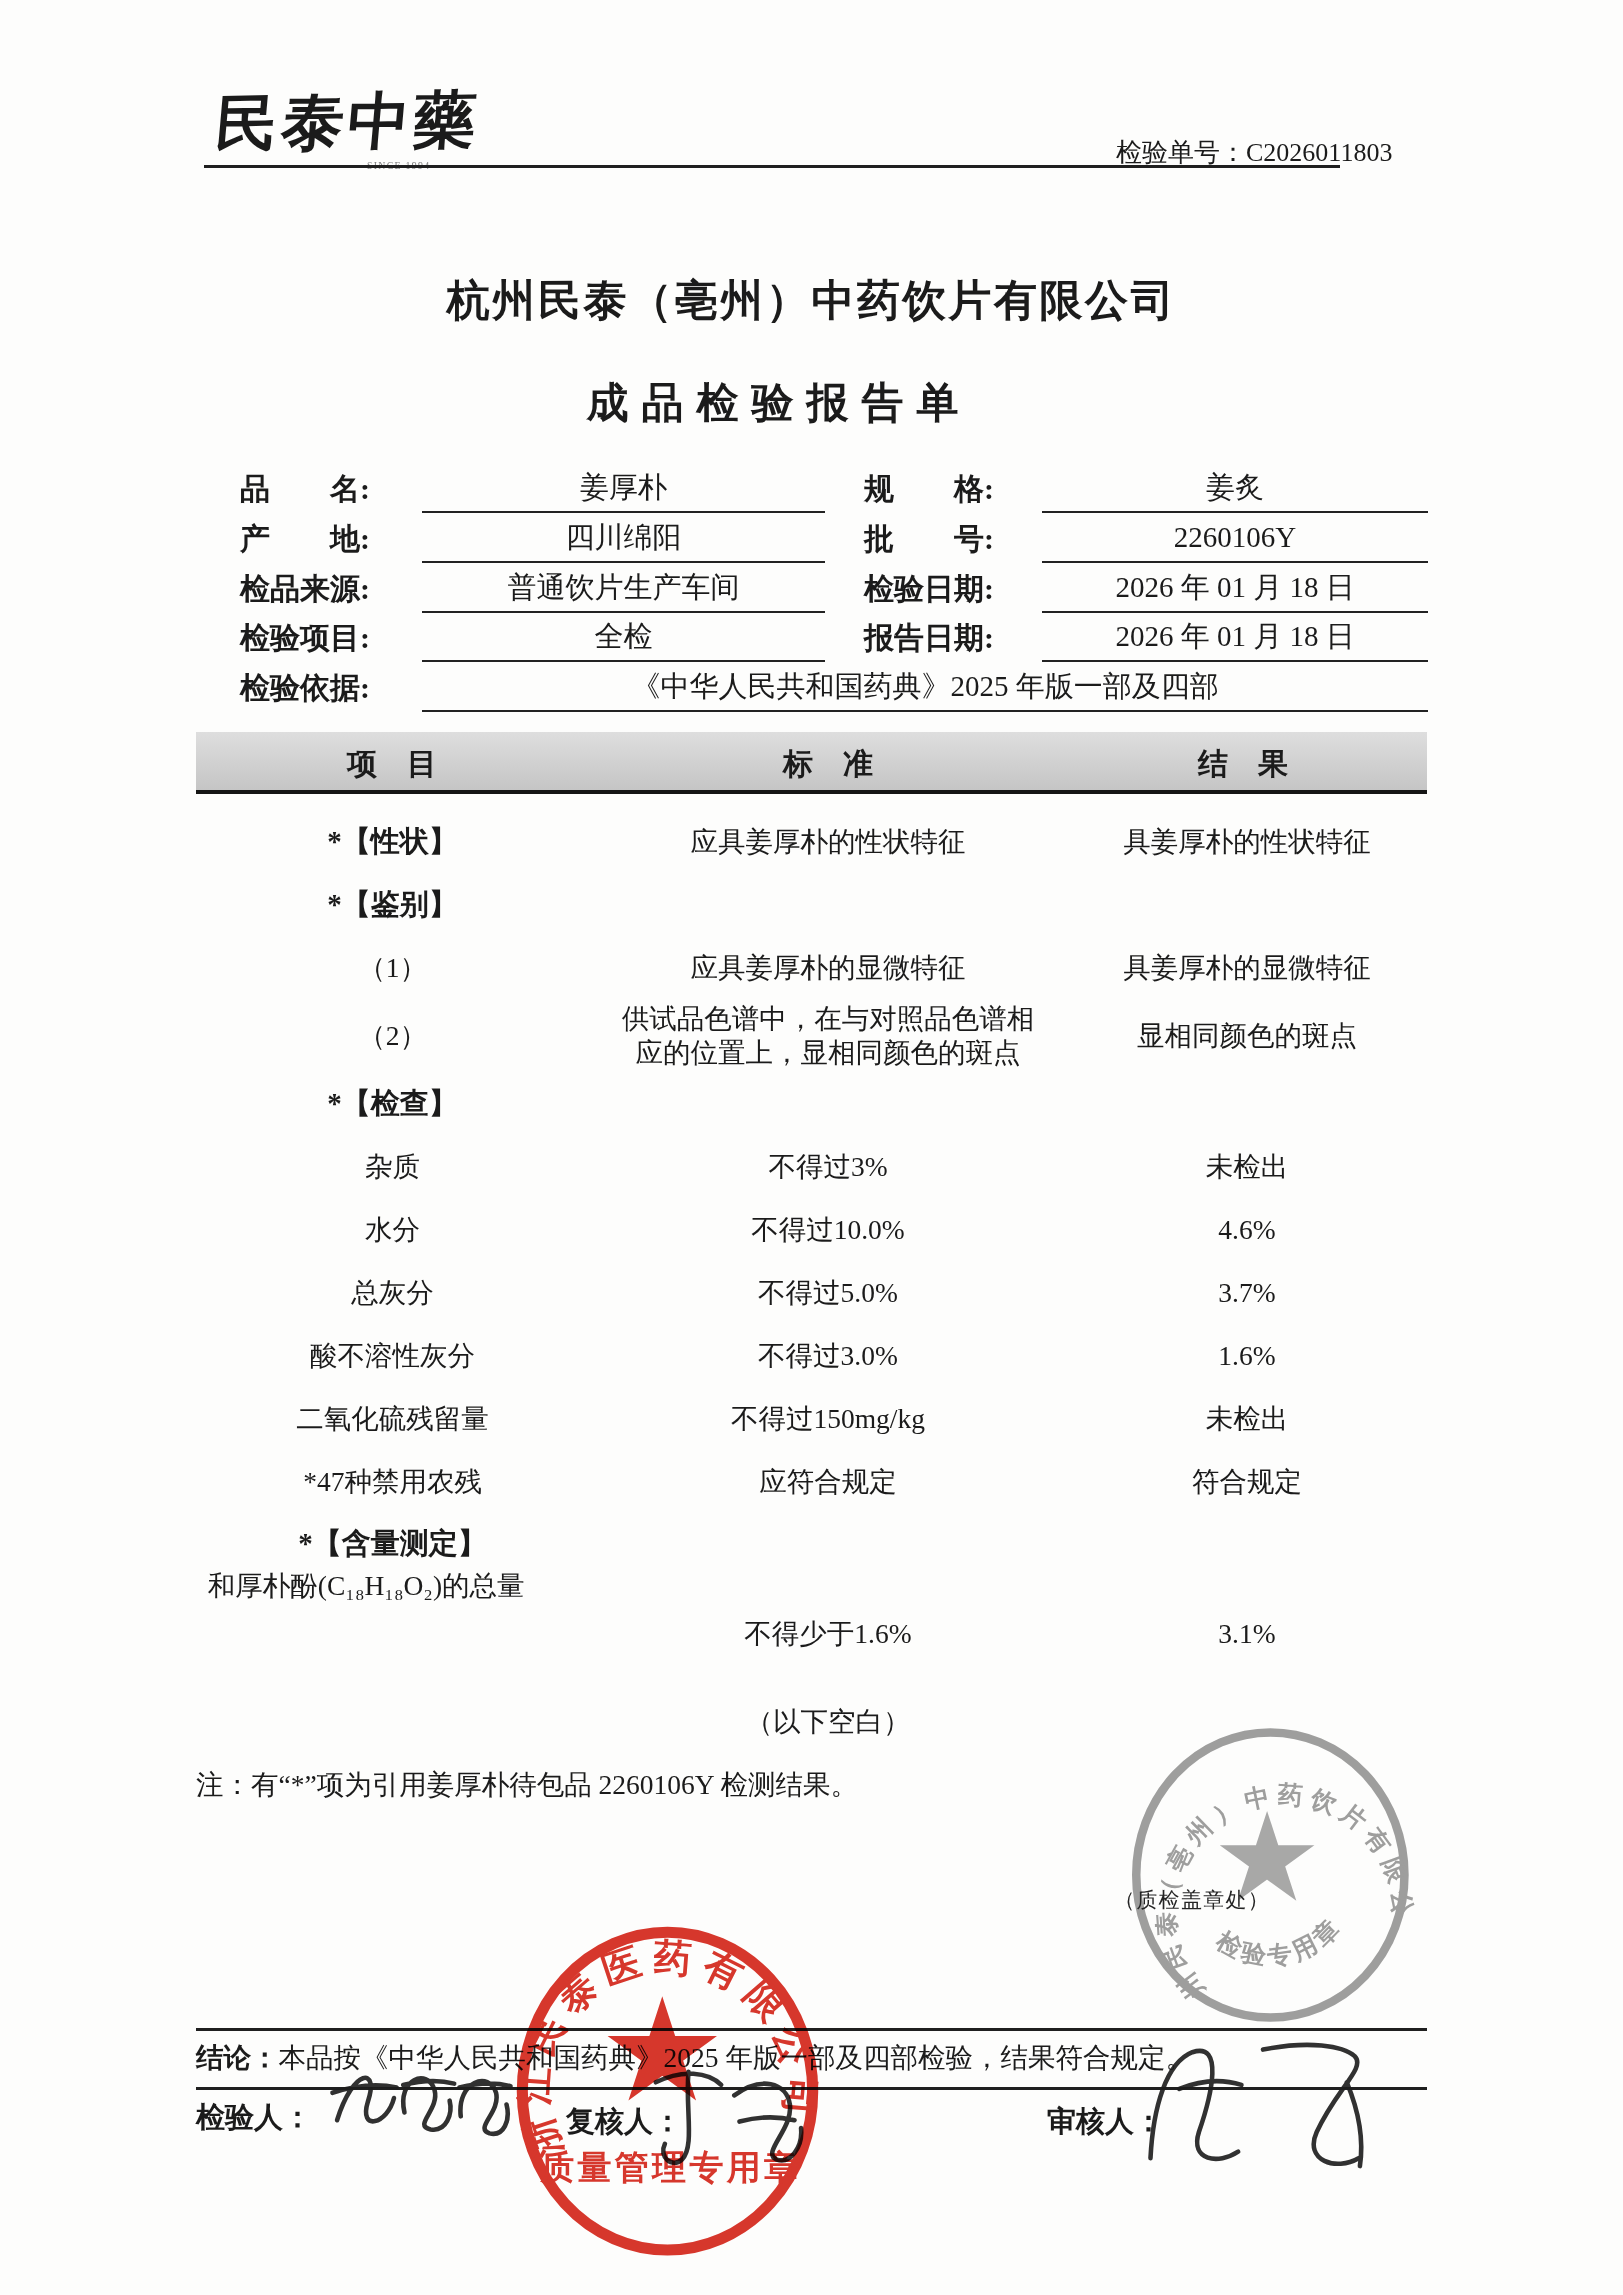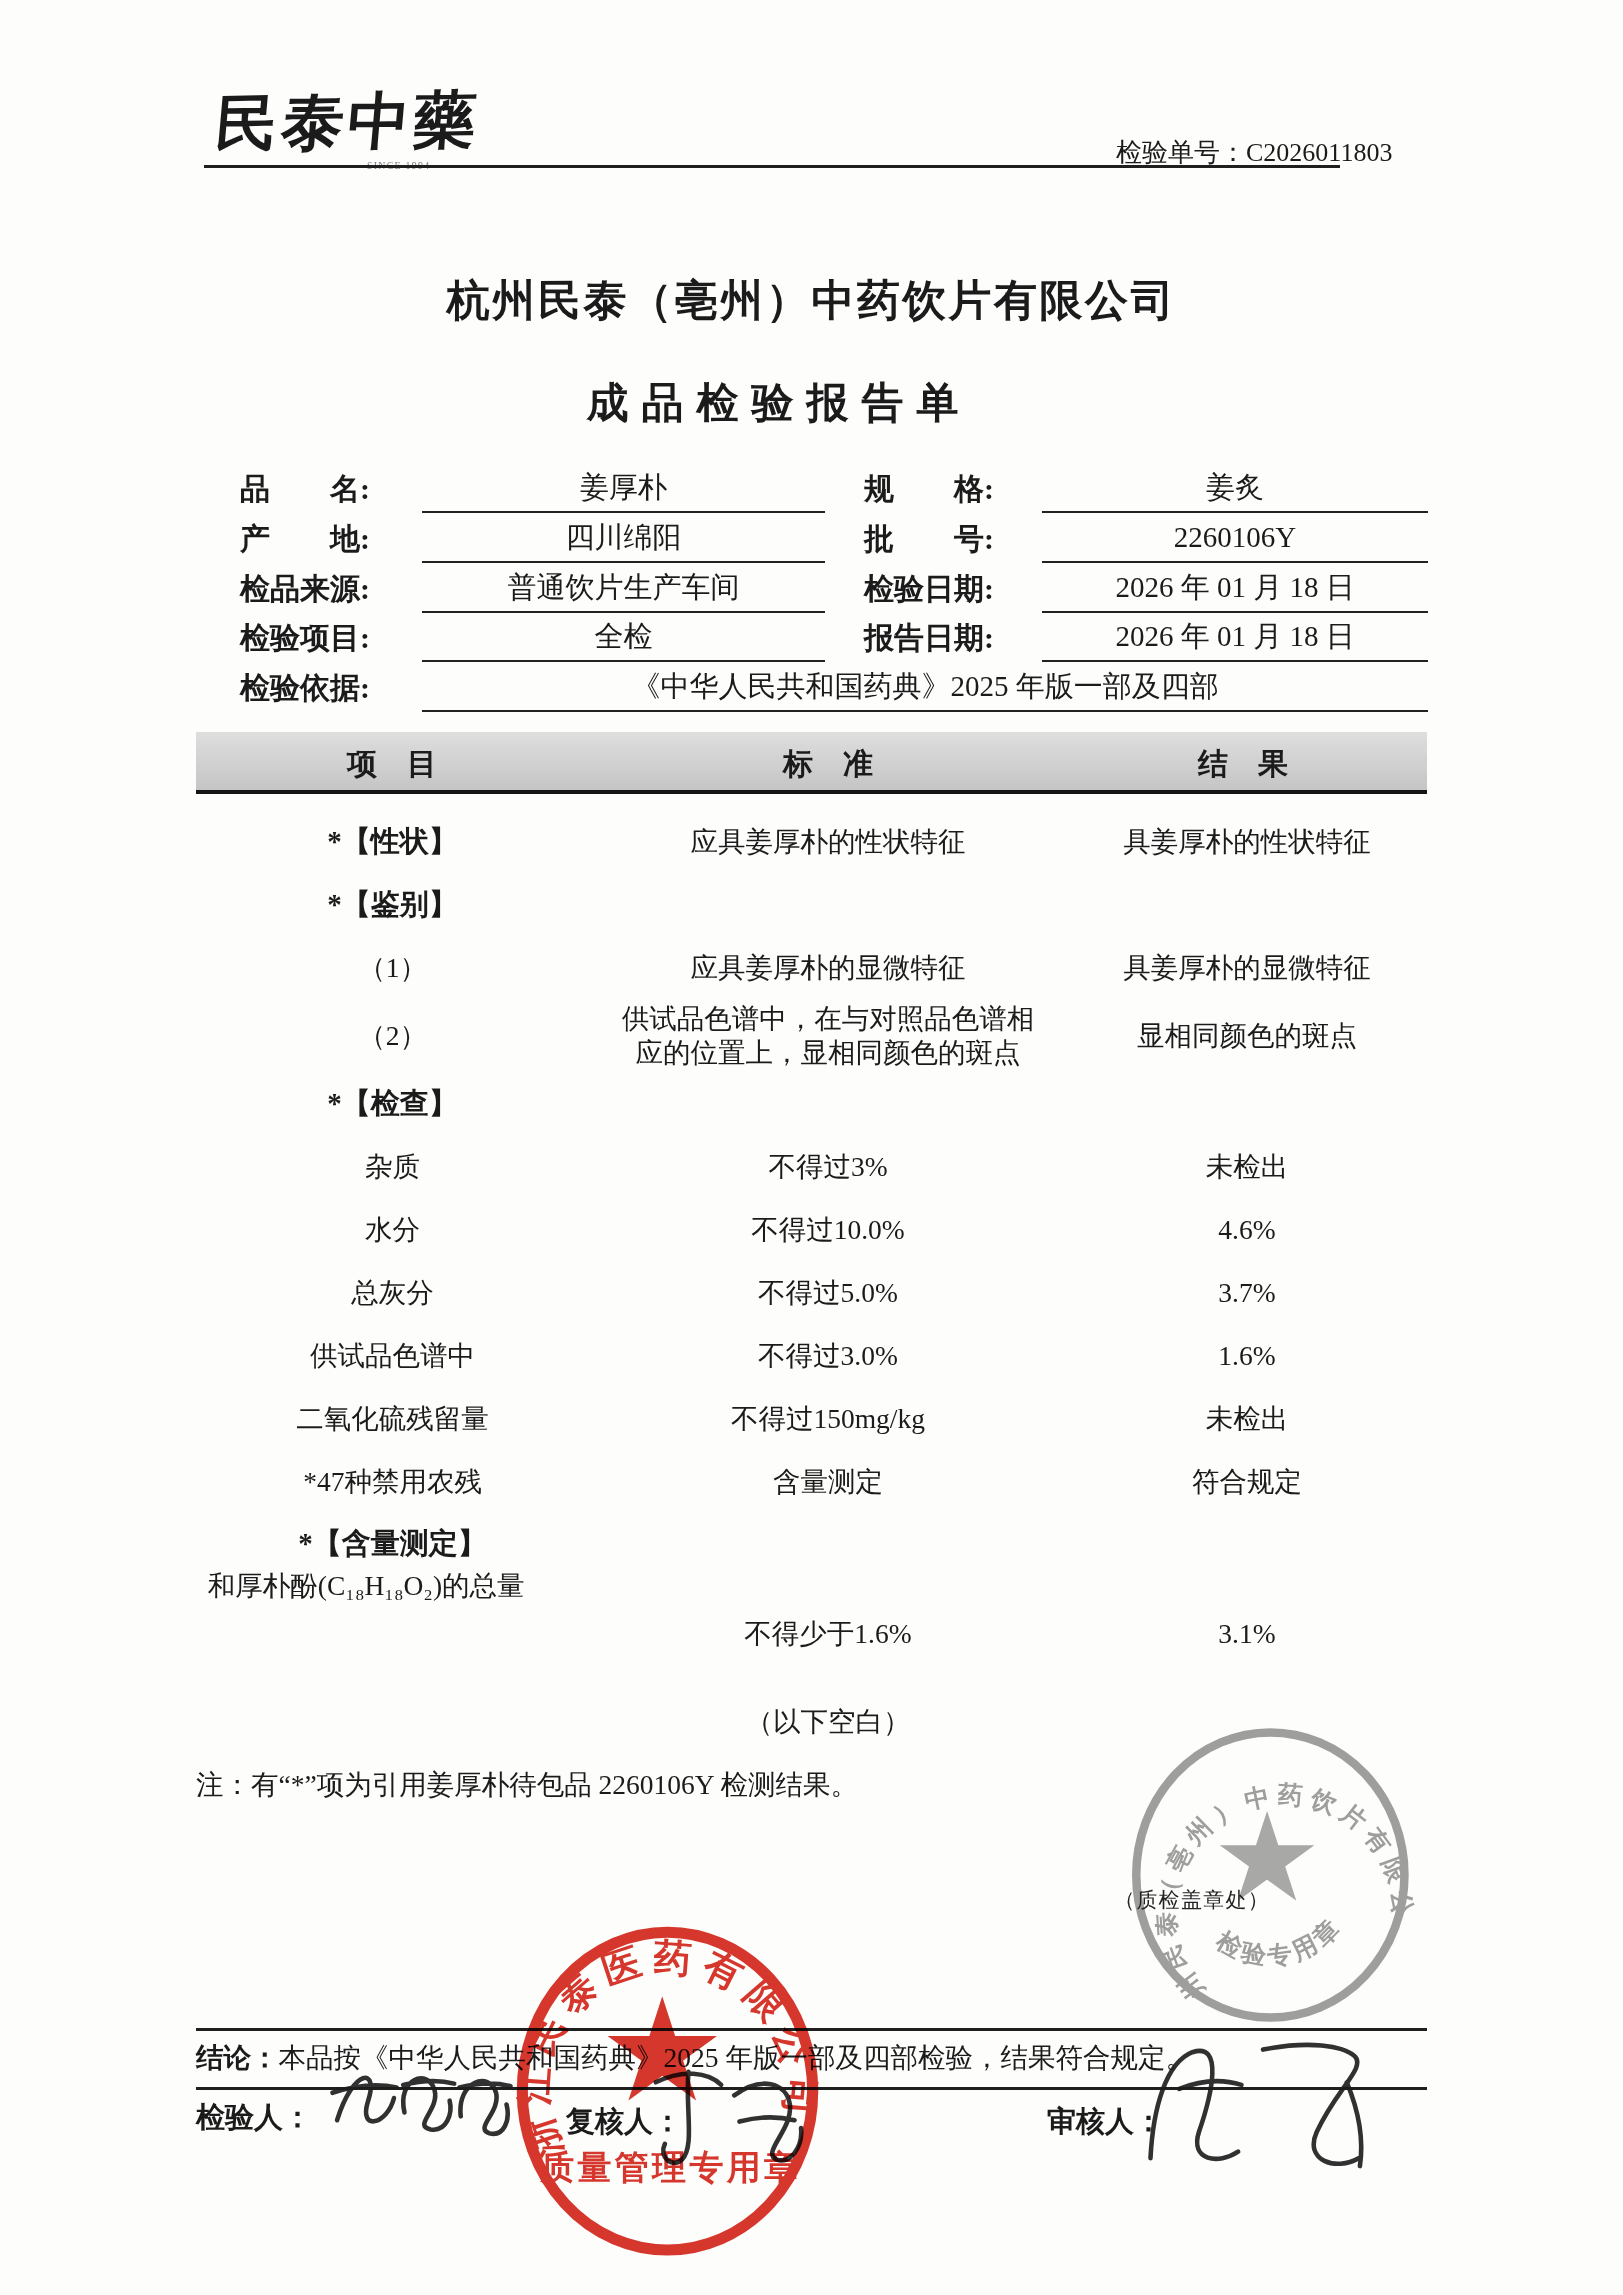--- a/index.html
+++ b/index.html
@@ -133,32 +133,32 @@
       <div class="c1">水分</div>
       <div class="c2">不得过10.0%</div>
       <div class="c3">4.6%</div>
     </div>
     <div class="trow">
       <div class="c1">总灰分</div>
       <div class="c2">不得过5.0%</div>
       <div class="c3">3.7%</div>
     </div>
     <div class="trow">
-      <div class="c1">供试品色谱中</div>
+      <div class="c1">酸不溶性灰分</div>
       <div class="c2">不得过3.0%</div>
       <div class="c3">1.6%</div>
     </div>
     <div class="trow">
       <div class="c1">二氧化硫残留量</div>
       <div class="c2">不得过150mg/kg</div>
       <div class="c3">未检出</div>
     </div>
     <div class="trow">
       <div class="c1">*47种禁用农残</div>
-      <div class="c2">含量测定</div>
+      <div class="c2">应符合规定</div>
       <div class="c3">符合规定</div>
     </div>
     <div class="trow assay">
       <div class="c1">
         <div class="hd">*【含量测定】</div>
         <div class="ln">和厚朴酚(C₁₈H₁₈O₂)的总量</div>
       </div>
       <div class="c2">不得少于1.6%</div>
       <div class="c3">3.1%</div>
     </div>

